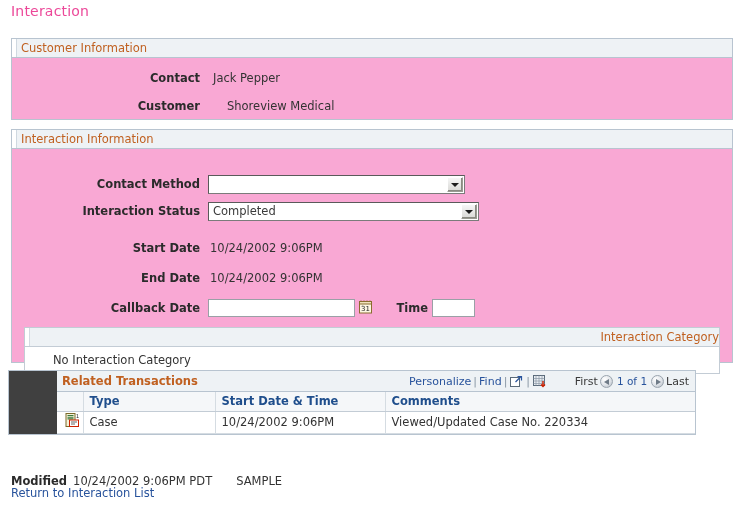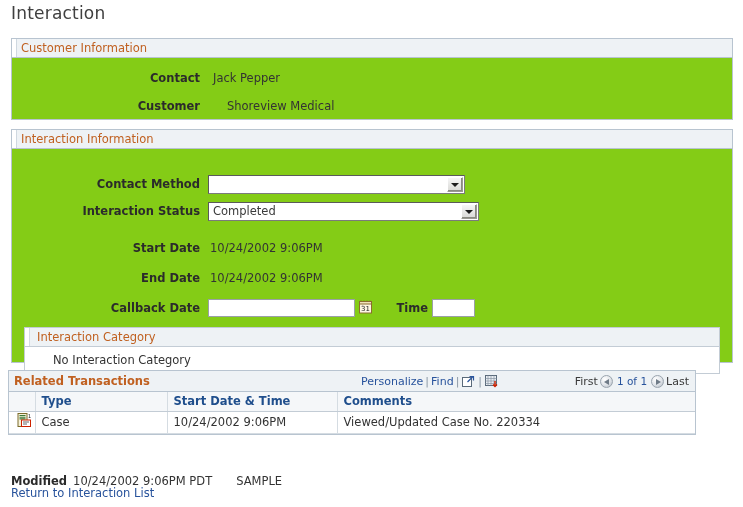--- a/index.html
+++ b/index.html
@@ -15,31 +15,31 @@
     color: #333333;
     overflow: hidden;
   }
 
   .page { position: relative; width: 743px; height: 507px; }
 
   
   .page-title {
     position: absolute;
     left: 11px; top: 3px;
-    font-size: 17px;
-    color: #404040;
+    font-size: 14px;
+    color: #ec4899;
     font-weight: normal;
     letter-spacing: 0.2px;
   }
 
   
   .groupbox {
     position: absolute;
     border: 1px solid #b8c4d0;
-    background: #84cc16;
+    background: #f9a8d4;
   }
   .groupbox > .gb-head {
     height: 19px;
     line-height: 19px;
     background: #eef2f5;
     border-bottom: 1px solid #b8c4d0;
     color: #c06020;
     font-size: 11.5px;
     padding-left: 9px;
     position: relative;
@@ -137,20 +137,21 @@
   }
   .inner-gb .gb-head2 {
     height: 19px;
     line-height: 19px;
     background: #eef2f5;
     border-bottom: 1px solid #c3ccd5;
     color: #c06020;
     font-size: 11.5px;
     padding-left: 12px;
     position: relative;
+    text-align: right;
   }
   .inner-gb .gb-head2::before {
     content: "";
     position: absolute;
     left: 0; top: 0; bottom: 0;
     width: 4px;
     background: #ffffff;
     border-right: 1px solid #d4dbe2;
   }
   .inner-gb .gb-body2 {
@@ -159,20 +160,21 @@
     padding-left: 28px;
     font-size: 11.5px;
     color: #333333;
   }
 
   
   .grid {
     position: absolute;
     border: 1px solid #b8c4d0;
     background: #404040;
+    padding-left: 48px;
   }
   .grid-head {
     height: 21px;
     background: #eef2f5;
     border-bottom: 1px solid #b8c4d0;
     position: relative;
   }
   .grid-title {
     position: absolute;
     left: 5px; top: 0;

